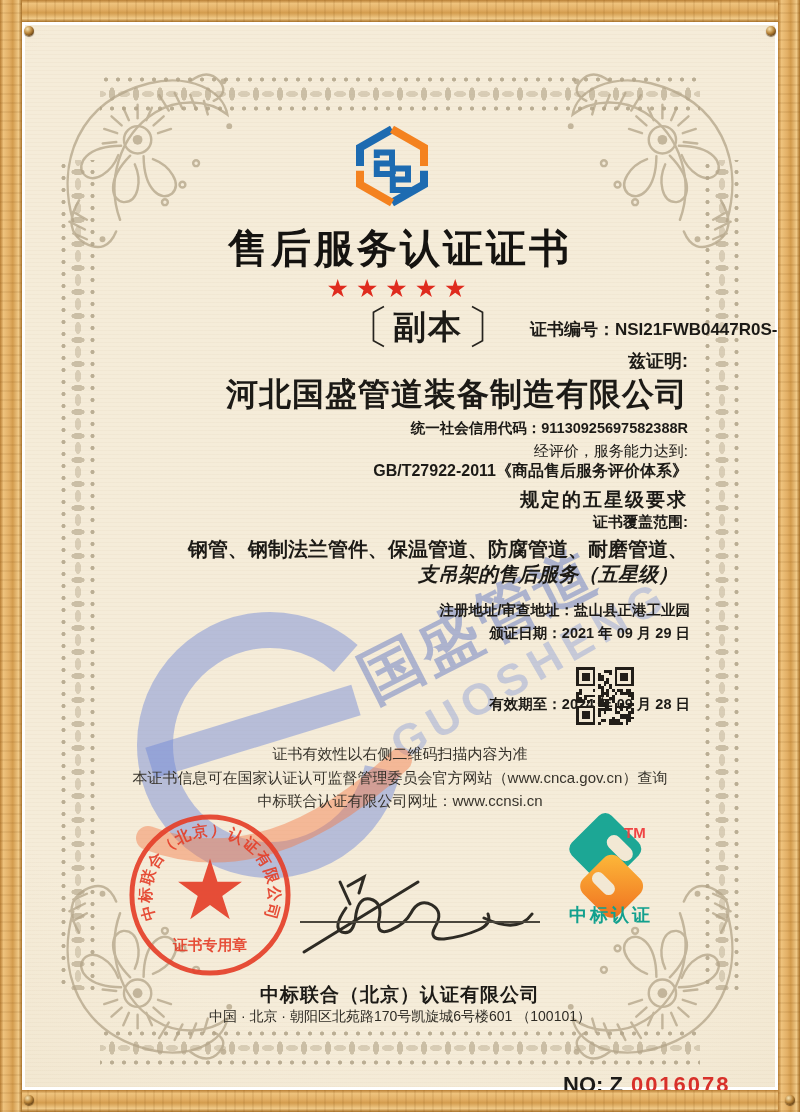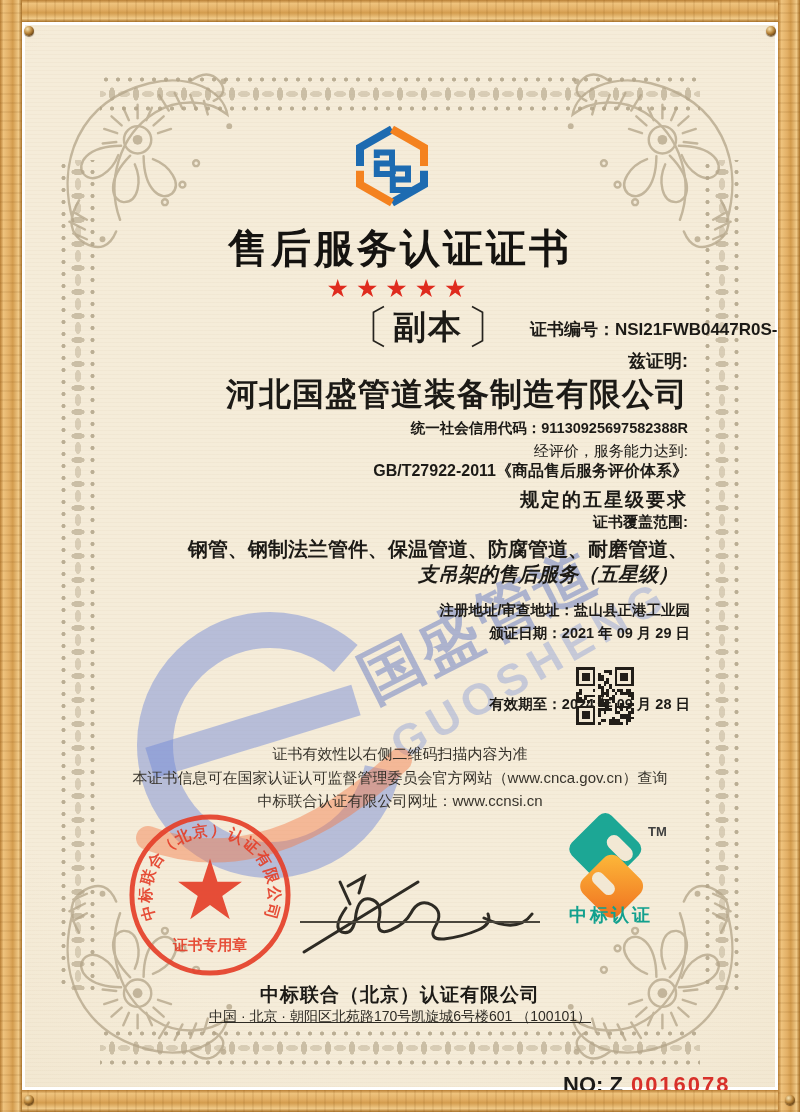--- a/index.html
+++ b/index.html
@@ -114,25 +114,25 @@
 
   .note { font-size:15px; color:#37332b; }
   .note1 { top:745px; }
   .note2 { top:769px; }
   .note3 { top:792px; }
 
   .seal { left:126px; top:811px; width:168px; height:168px; opacity:.92; z-index:3; }
   .sig  { left:288px; top:852px; width:262px; height:112px; z-index:3; }
 
   .mark { left:549px; top:810px; width:118px; height:118px; z-index:3; }
-  .tm   { left:648px; top:824px; font-size:13px; font-weight:bold; color:#404040; z-index:3; }
+  .tm   { left:624px; top:824px; font-size:15px; font-weight:bold; color:#ef4444; z-index:3; }
   .mark-label { left:569px; top:903px; width:128px; font-size:18px; font-weight:bold; letter-spacing:3px; color:#12a08e; z-index:3; white-space:nowrap; }
 
   .issuer-name { top:982px; font-size:19px; font-weight:bold; letter-spacing:1px; }
-  .issuer-addr { top:1008px; font-size:14px; color:#2e2b24;text-decoration:underline; }
+  .issuer-addr { top:1008px; font-size:14px; color:#2e2b24; }
 
   .no-row { left:563px; top:1072px; white-space:nowrap; font-weight:bold; font-size:22px; }
   .no-label { color:#1c1a17; }
   .no-value { color:#d8302a; letter-spacing:2px; margin-left:8px; }
 </style>
 </head>
 <body>
 
 <div class="page">
 

